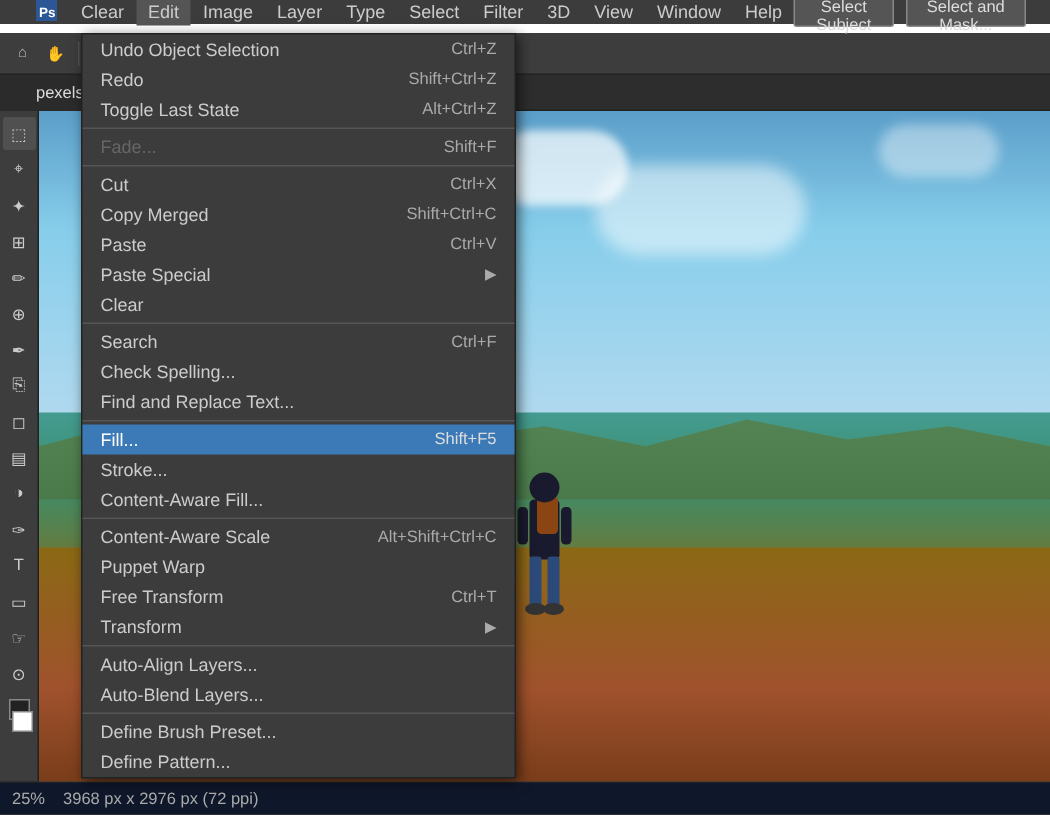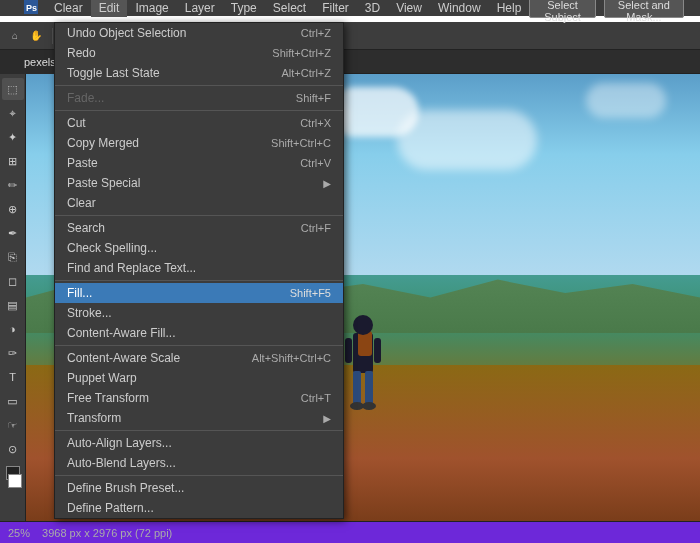--- a/index.html
+++ b/index.html
@@ -112,21 +112,21 @@
       width: 100%;
       height: 100%;
       background: linear-gradient(180deg, #87ceeb 0%, #5ab4d6 25%, #3a8f6e 55%, #8B6914 75%, #a0522d 100%);
       position: relative;
       overflow: hidden;
     }
 
     
     .status-bar {
       height: 22px;
-      background: #6d28d9;
+      background: #0f172a;
       border-top: 1px solid #222;
       display: flex;
       align-items: center;
       padding: 0 8px;
       font-size: 11px;
       color: #aaa;
       gap: 12px;
     }
 
     

